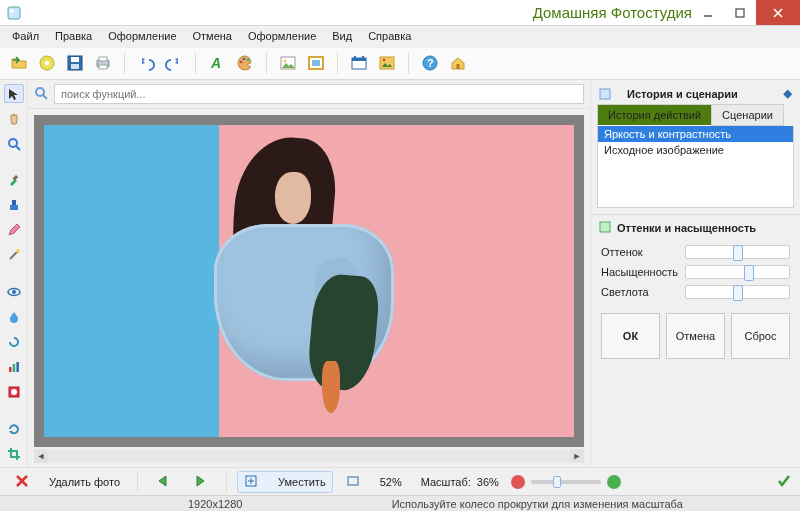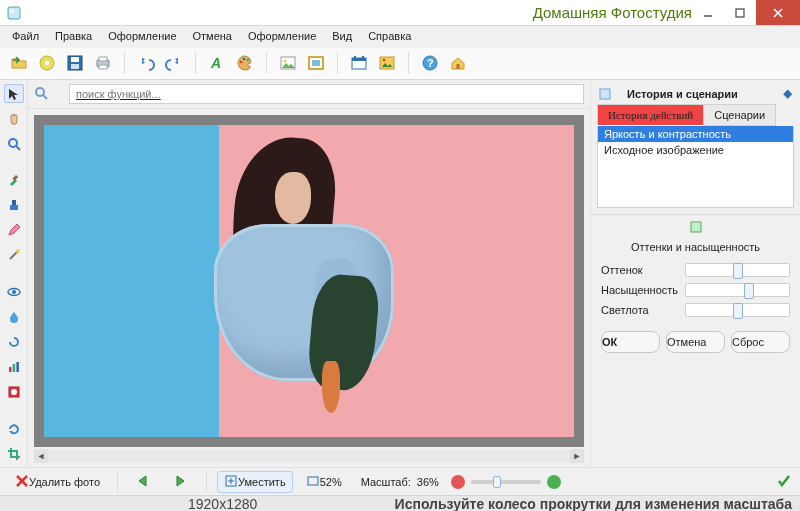--- a/index.html
+++ b/index.html
@@ -18,21 +18,21 @@
   
   .toolbar { display:flex; align-items:center; padding:2px 6px 4px 6px; gap:2px; background:#fafafa; border-bottom:1px solid #d8d8d8; height:32px; }
   .tbtn { width:26px; height:26px; display:flex; align-items:center; justify-content:center; border-radius:3px; }
   .tsep { width:1px; height:22px; background:#ddd; margin:0 6px; }
   
   .body { display:flex; height:calc(511px - 26px - 22px - 32px - 28px - 16px); }
   .left-tools { width:28px; padding:4px 2px; display:flex; flex-direction:column; gap:6px; align-items:center; background:#f0f0f0; border-right:1px solid #e2e2e2; }
   .left-tools .tl { width:20px; height:20px; display:flex; align-items:center; justify-content:center; border-radius:2px;}
   .left-tools .tl.active { background:#dfe9fb; border:1px solid #a9c5f0; }
   .center { flex:1; display:flex; flex-direction:column; }
-  .searchbar { display:flex; align-items:center; gap:21px; padding:4px 6px; background:#f0f0f0; border-bottom:1px solid #e2e2e2;text-decoration:underline;}
+  .searchbar { display:flex; align-items:center; gap:6px; padding:4px 6px; background:#f0f0f0; border-bottom:1px solid #e2e2e2;}
   .searchbar input { flex:1; border:1px solid #cfcfcf; padding:3px 6px; font-size:11px; color:#888; background:#fff; }
   .canvaswrap { flex:1; display:flex; flex-direction:column; background:#f0f0f0; }
   .canvas { flex:1; margin:6px 6px 0 6px; background:#808080; position:relative; overflow:hidden; }
   .photo { position:absolute; inset:10px; display:flex; }
   .bg-left { flex:0 0 33%; background:#58b6e0; }
   .bg-right { flex:1; background:#f1a9ad; }
   
   .figure { position:absolute; left:32%; top:4%; width:34%; height:92%; }
   .hair { position:absolute; left:10%; top:0; width:55%; height:70%; background:#2b1a17; border-radius:60% 40% 50% 50% / 40% 30% 60% 70%; transform:rotate(5deg);}
   .face { position:absolute; left:34%; top:12%; width:20%; height:18%; background:#e2b9a1; border-radius:50% 45% 55% 55%;}
@@ -43,48 +43,48 @@
   .hscroll { height:14px; margin:2px 6px 4px 6px; background:#f0f0f0; display:flex; align-items:center; }
   .hscroll .ar { width:14px; height:14px; background:#e2e2e2; display:flex; align-items:center; justify-content:center; color:#555; font-size:9px;}
   .hscroll .track { flex:1; height:12px; background:#e8e8e8; }
   
   .right { width:210px; display:flex; flex-direction:column; border-left:1px solid #e2e2e2; background:#f0f0f0; }
   .panel-title { display:flex; align-items:center; gap:16px; padding:4px 8px; font-weight:bold; }
   .panel-title .ticon { width:12px; height:12px; display:flex; align-items:center; justify-content:center;}
   .panel-title .spacer { flex:1; }
   .tabs { display:flex; margin:0 6px; }
   .tab { padding:4px 10px; background:#eaeaea; border:1px solid #cfcfcf; font-size:11px; cursor:default; }
-  .tab.active { background:#ef4444; border-bottom-color:#fff;font-family:Liberation Serif, serif; }
+  .tab.active { background:#4d7c0f; border-bottom-color:#fff; }
   .tab+.tab { margin-left:-1px; }
   .histlist { margin:0 6px 6px 6px; height:82px; border:1px solid #cfcfcf; background:#fff; overflow:hidden; border-top:none;}
   .histlist .row { padding:2px 6px; font-size:11px; }
   .histlist .row.sel { background:#2f7fe0; color:#fff; }
-  .subpanel-title { display:flex; align-items:center; gap:6px; padding:6px 8px 4px 8px; font-weight:normal; border-top:1px solid #dcdcdc;flex-direction:column; }
+  .subpanel-title { display:flex; align-items:center; gap:6px; padding:6px 8px 4px 8px; font-weight:bold; border-top:1px solid #dcdcdc; }
   .sliders { padding:6px 10px; display:flex; flex-direction:column; gap:6px; }
   .srow { display:flex; align-items:center; gap:8px; }
   .srow .lbl { width:76px; }
   .slider { position:relative; flex:1; height:14px; background:#fff; border:1px solid #cfcfcf; border-radius:2px; }
   .thumb { position:absolute; top:-1px; width:10px; height:16px; background:#eef4fb; border:1px solid #8bb4e2; border-radius:2px; }
   .btnrow { display:flex; gap:6px; padding:8px 10px 6px 10px; }
-  .btn { flex:1 1 0; text-align:left; padding:4px 0; background:#f7f7f7; border:1px solid #c8c8c8; border-radius:8px; font-size:11px; cursor:default; }
+  .btn { flex:1 1 0; text-align:center; padding:16px 0; background:#f7f7f7; border:1px solid #c8c8c8; border-radius:0; font-size:11px; cursor:default; }
   .btn.ok { font-weight:bold; }
   
   .bottombar { height:28px; background:#f0f0f0; display:flex; align-items:center; gap:6px; padding:0 8px; border-top:1px solid #e2e2e2; }
   .bottombar .group { display:flex; align-items:center; gap:4px; }
-  .ibtn { padding:2px 6px; border:1px solid transparent; border-radius:3px; display:flex; align-items:center; gap:0;}
+  .ibtn { padding:2px 6px; border:1px solid transparent; border-radius:3px; display:flex; align-items:center; gap:20px;}
   .ibtn.box { border:1px solid #b8cff0; background:#e8f0fc;align-items:center; }
   .bottombar .sep { width:1px; height:20px; background:#dcdcdc; margin:0 4px;}
   .circle { width:14px; height:14px; border-radius:50%; display:inline-block; }
   .green{ background:#4caf50;} .red{ background:#e05555;}
   .zslider { position:relative; width:70px; height:4px; background:#cfcfcf; border-radius:2px; }
   .zthumb { position:absolute; left:32%; top:-4px; width:8px; height:12px; background:#eef4fb; border:1px solid #8bb4e2; border-radius:2px;}
   
-  .status { height:16px; background:#e8e8e8; display:flex; align-items:center; font-size:14px; color:#444; padding:0 8px; border-top:1px solid #d4d4d4;}
+  .status { height:16px; background:#e8e8e8; display:flex; align-items:center; font-size:11px; color:#444; padding:0 8px; border-top:1px solid #d4d4d4;}
   .status .dim { flex:0 0 auto; margin-left:180px;}
-  .status .hint { flex:1; text-align:right; margin-left:40px;font-weight:bold;}
+  .status .hint { flex:1; text-align:center; margin-left:40px;}
 </style>
 </head>
 <body>
 
 <div class="titlebar">
   <span class="appicon">
     <svg width="14" height="14">
         <rect x="1" y="1" width="12" height="12" rx="2" fill="#c9e7ff" stroke="#5a9"></rect>
         <circle cx="5" cy="5" r="2" fill="#fff"></circle>
       </svg>

